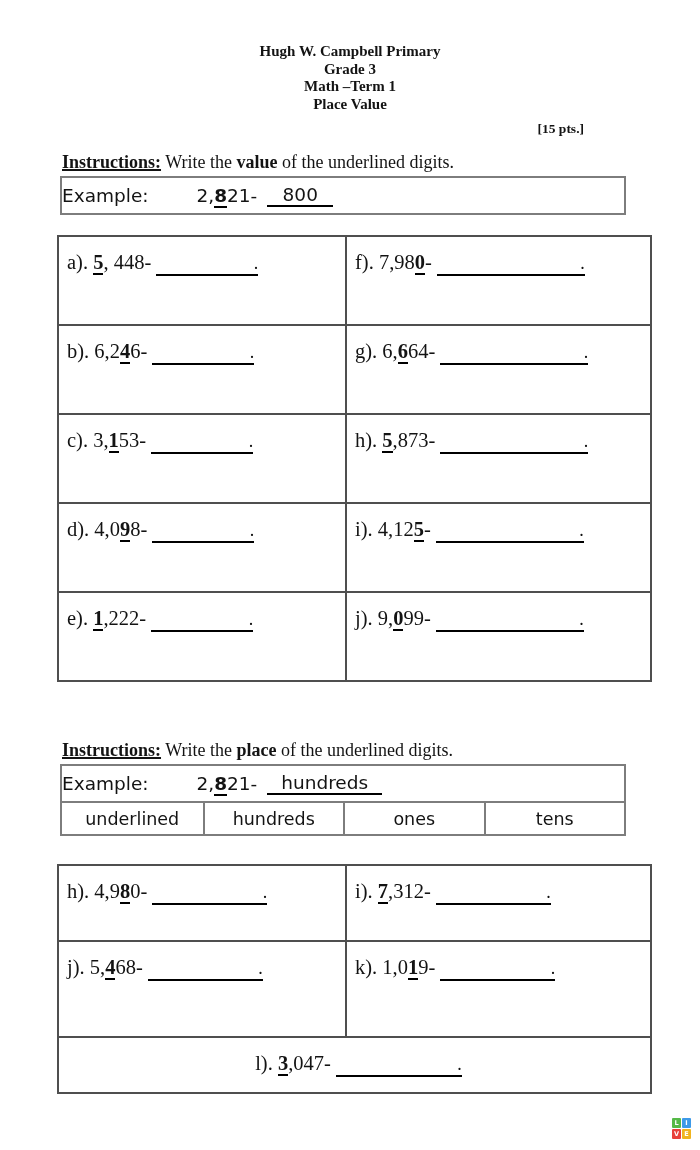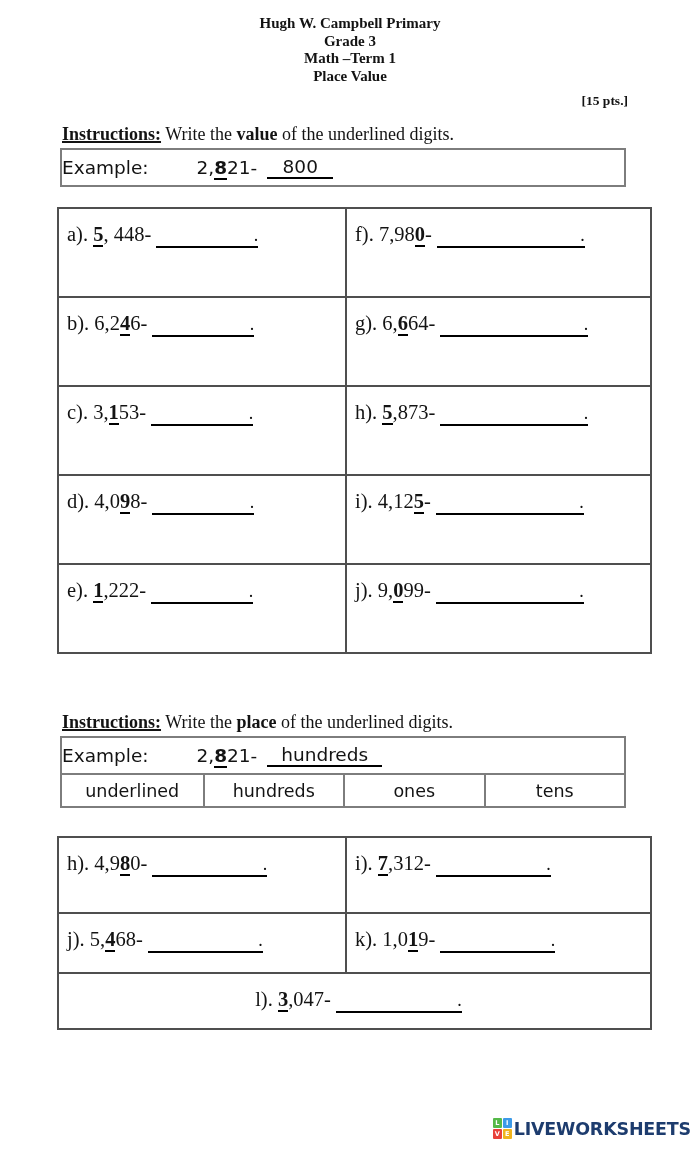--- a/index.html
+++ b/index.html
@@ -7,22 +7,22 @@
   body {
     width:700px; height:1150px;
     font-family:"Liberation Serif", serif;
     color:#131313;
     position:relative;
     overflow:hidden;
   }
   .page { position:relative; width:700px; height:1150px; }
 
   
-  .head { padding-top:15px; text-align:center; font-weight:bold; font-size:15px; line-height:17.5px; }
-  .pts { text-align:right; padding-right:72px; font-weight:bold; font-size:13.5px; margin-top:8px; }
+  .head { padding-top:43px; text-align:center; font-weight:bold; font-size:15px; line-height:17.5px; }
+  .pts { text-align:right; padding-right:116px; font-weight:bold; font-size:13.5px; margin-top:8px; }
 
   
   .instr { margin:15px 40px 3px 62px; font-size:18px; white-space:nowrap; }
   .ilabel { font-weight:bold; text-decoration:underline; text-decoration-thickness:2px; }
   .iem { font-weight:bold; }
 
   
   .exbox { margin-left:60px; width:566px; border:2px solid #7d7d7d; }
   .exrow { height:35px; display:flex; align-items:center; 
            font-family:"DejaVu Sans", sans-serif; font-size:18.5px; }
@@ -37,21 +37,21 @@
   .wb { display:flex; align-items:center; justify-content:center; border-left:2px solid #7d7d7d; }
   .wb:first-child { border-left:none; }
 
   
   table.probs { border-collapse:collapse; margin-left:57px; table-layout:fixed; }
   table.probs td { border:2px solid #4f4f4f; vertical-align:top; padding:14px 0 0 8px;
                    font-size:20.5px; white-space:nowrap; }
   .t1 td { height:89px; }
   .t1 .c1 { width:288px; } .t1 .c2 { width:305px; }
   .t2 .c1 { width:288px; } .t2 .c2 { width:305px; }
-  .t2 tr.r1 td { height:76px; } .t2 tr.r2 td { height:60px;border-radius:31px; } .t2 tr.r3 td { height:56px; }
+  .t2 tr.r1 td { height:76px; } .t2 tr.r2 td { height:96px;border-radius:31px; } .t2 tr.r3 td { height:56px; }
   .t2 td { padding-top:12px; }
   td.lcell { text-align:center; padding-left:0; }
 
   .blank { display:inline-block; border-bottom:2px solid #000; text-align:right;
            margin-left:5px; font-size:18px; }
   .b1l { width:102px; }
   .b1r { width:148px; }
   .b2  { width:115px; }
   .b2c { width:126px; }
 
@@ -151,16 +151,15 @@
       </table>
   </div>
 
   <div class="footer">
     <span class="logo">
       <span class="lg" style="background: rgb(85, 185, 72);">L</span>
       <span class="lg" style="background: rgb(61, 154, 232);">I</span>
       <span class="lg" style="background: rgb(232, 64, 58);">V</span>
       <span class="lg" style="background: rgb(240, 180, 30);">E</span>
     </span>
-    <span class="brand">LIVEWORKSHEETS</span>
   </div>
 
 </div>
 
 </body></html>

